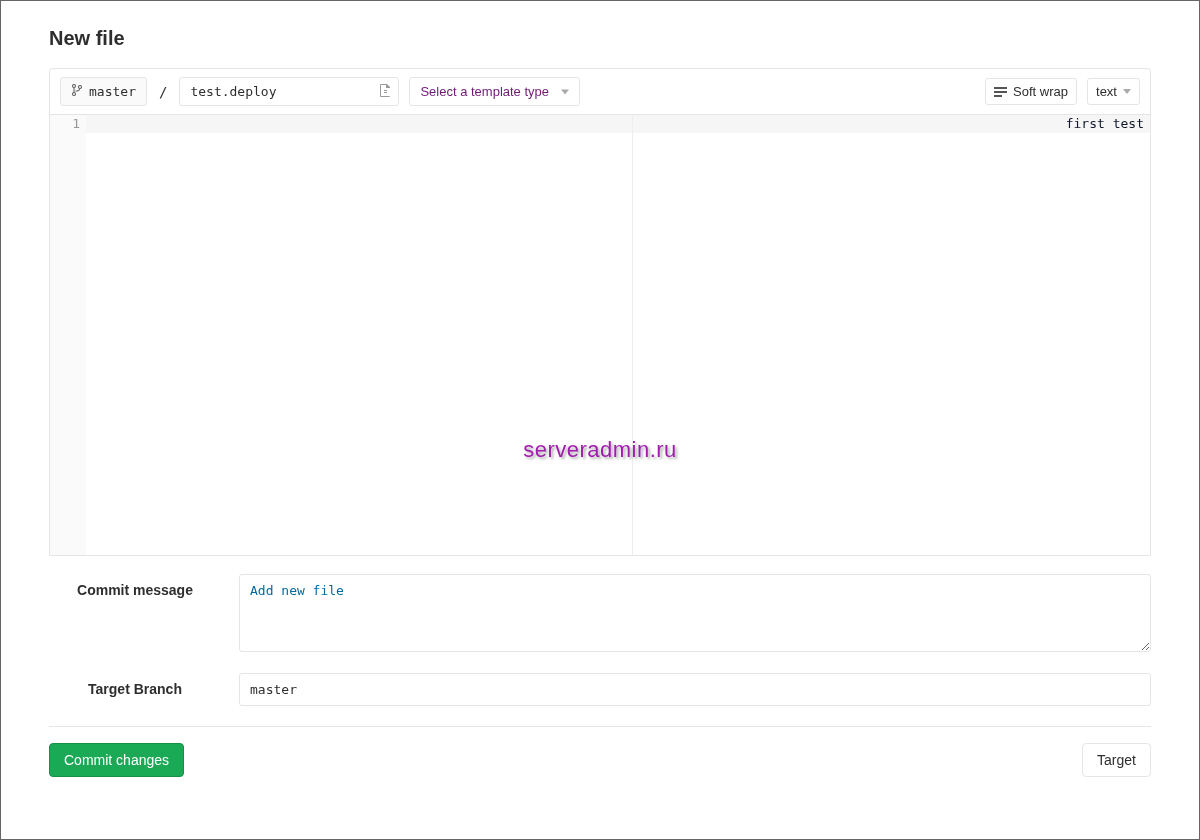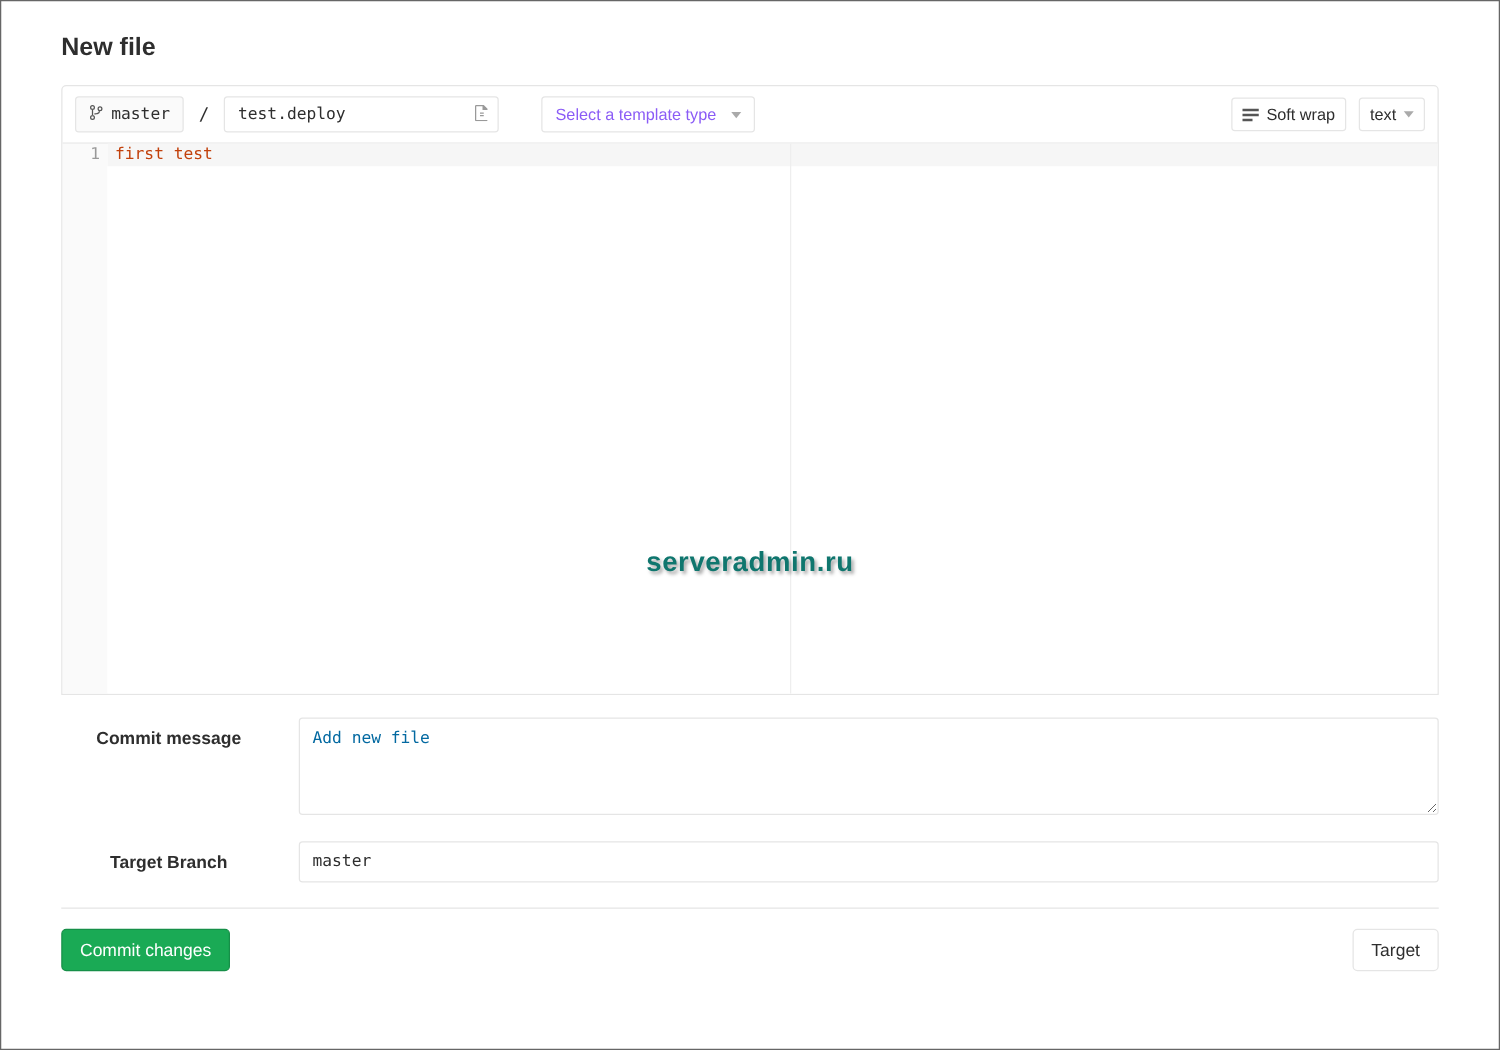--- a/index.html
+++ b/index.html
@@ -81,27 +81,26 @@
   .filename-wrap .fn-icon {
     position: absolute;
     right: 8px; top: 50%; transform: translateY(-50%);
     color: #999; font-size: 12px;
   }
   .select-tpl {
     border: 1px solid #e5e5e5;
     border-radius: 3px;
     padding: 6px 30px 6px 10px;
     font-size: 13px;
-    color: #8b5cf6;
+    color: #701a75;
     background: #fff;
     position: relative;
     display: inline-flex;
     align-items: center;
     cursor: pointer;
-    margin-left: 24px;
   }
   .select-tpl::after {
     content: "";
     position: absolute;
     right: 10px; top: 50%;
     width: 0; height: 0;
     border-left: 4px solid transparent;
     border-right: 4px solid transparent;
     border-top: 5px solid #aaa;
     transform: translateY(-50%);
@@ -144,24 +143,25 @@
   }
   .gutter .ln { height: 18px; line-height: 18px; }
   .code-area {
     flex: 1;
     position: relative;
     background: #fff;
     padding: 0 6px;
   }
   .code-line {
     height: 18px; line-height: 18px;
-    color: #c2410c;
+    color: #0f172a;
     background: #f6f6f6;
     margin: 0 -6px;
     padding: 0 6px;
+    text-align: right;
   }
   .ruler {
     position: absolute;
     top: 0; bottom: 0;
     left: 546px;
     width: 1px;
     background: #eee;
   }
   .form-row {
     display: flex;
@@ -225,22 +225,22 @@
     border-radius: 4px;
     padding: 8px 14px;
     font-size: 14px;
     cursor: pointer;
   }
   .watermark {
     position: absolute;
     left: 50%; top: 410px;
     transform: translateX(-50%);
     font-size: 22px;
-    font-weight: 700;
-    color: #0f766e;
+    font-weight: 400;
+    color: #a21caf;
     text-shadow: 2px 2px 3px rgba(0,0,0,0.35);
     pointer-events: none;
     letter-spacing: 0.5px;
   }
   .wrap-icon {
     display: inline-block;
     width: 13px; height: 10px;
     position: relative;
   }
   .wrap-icon::before {

